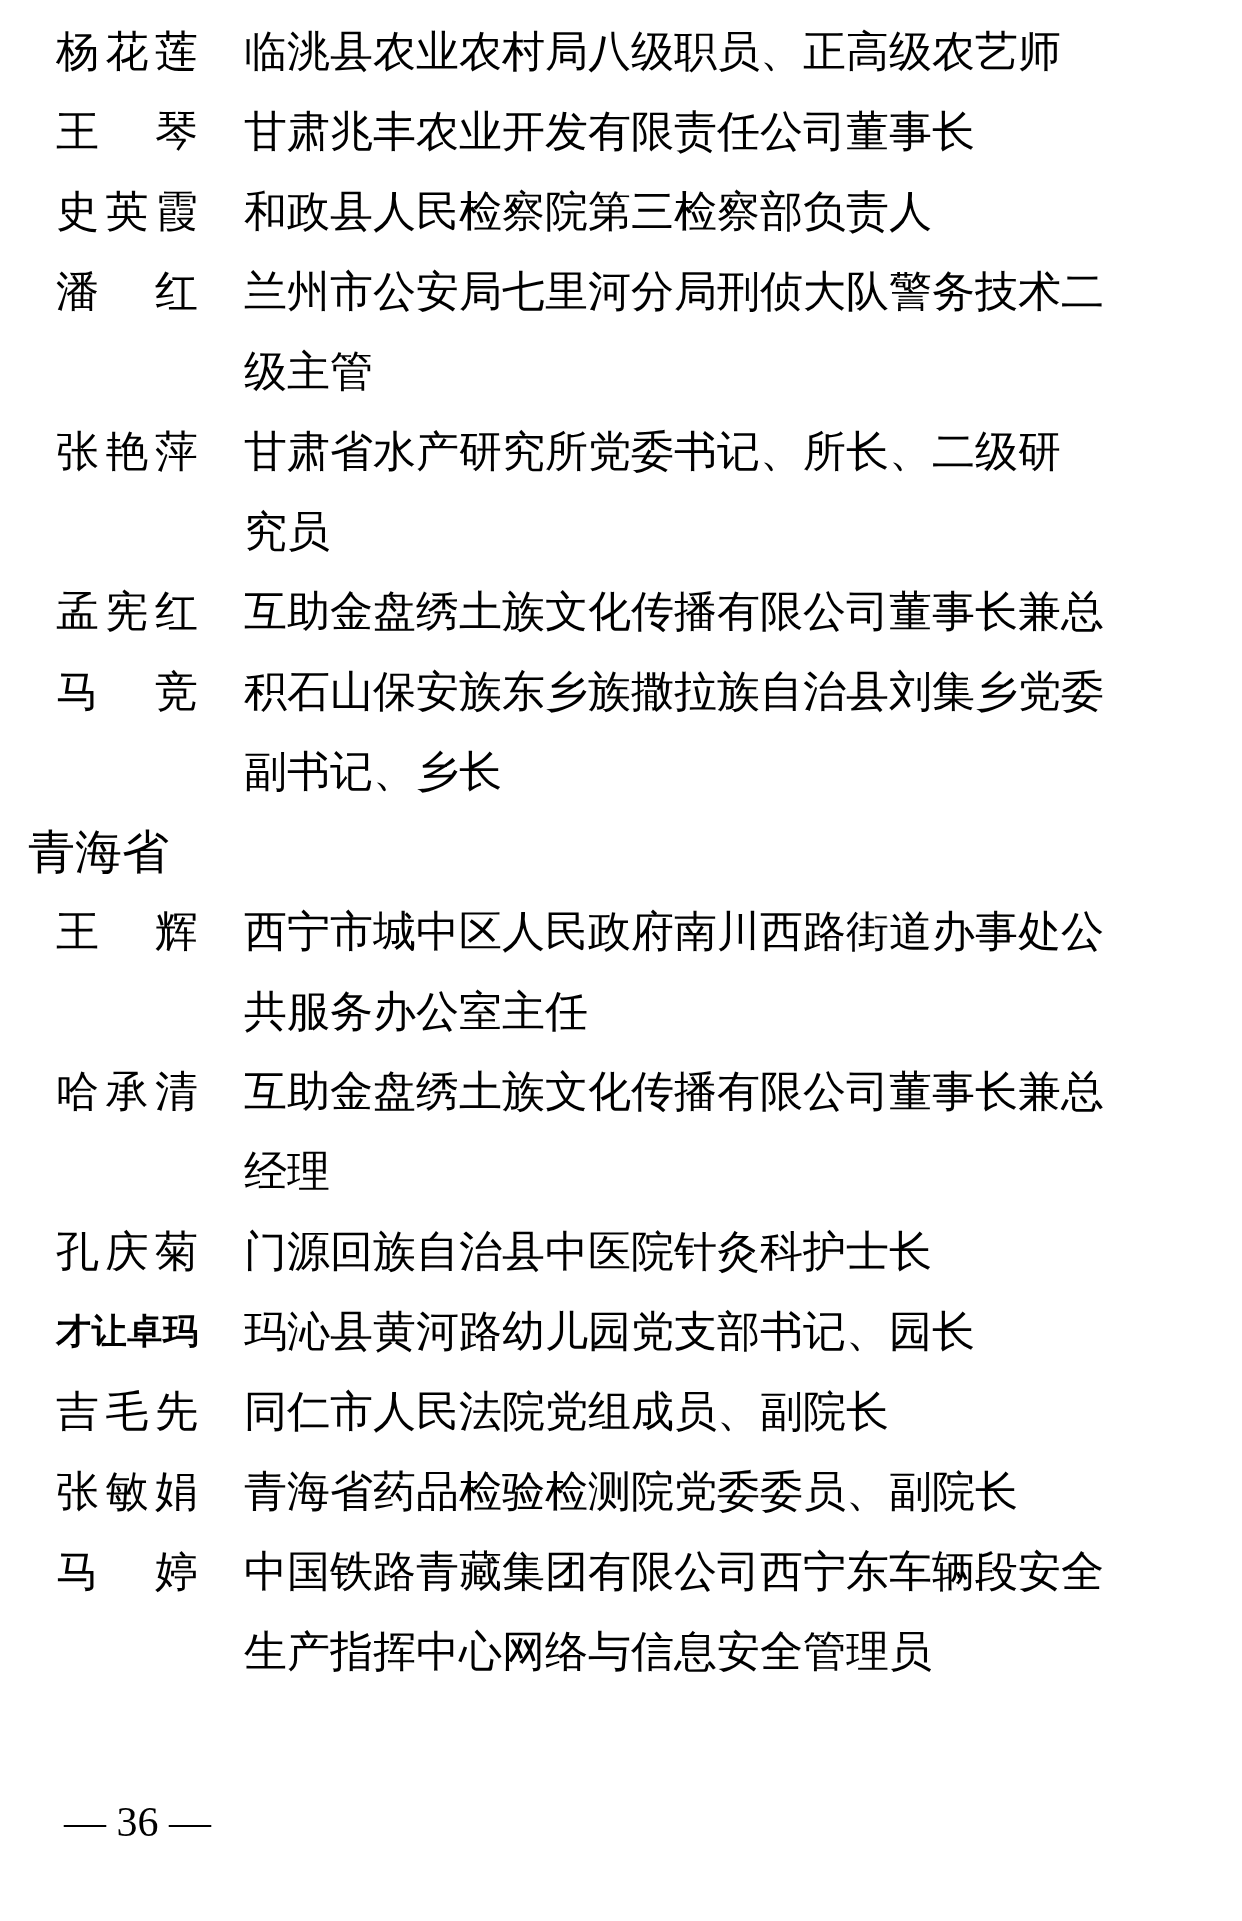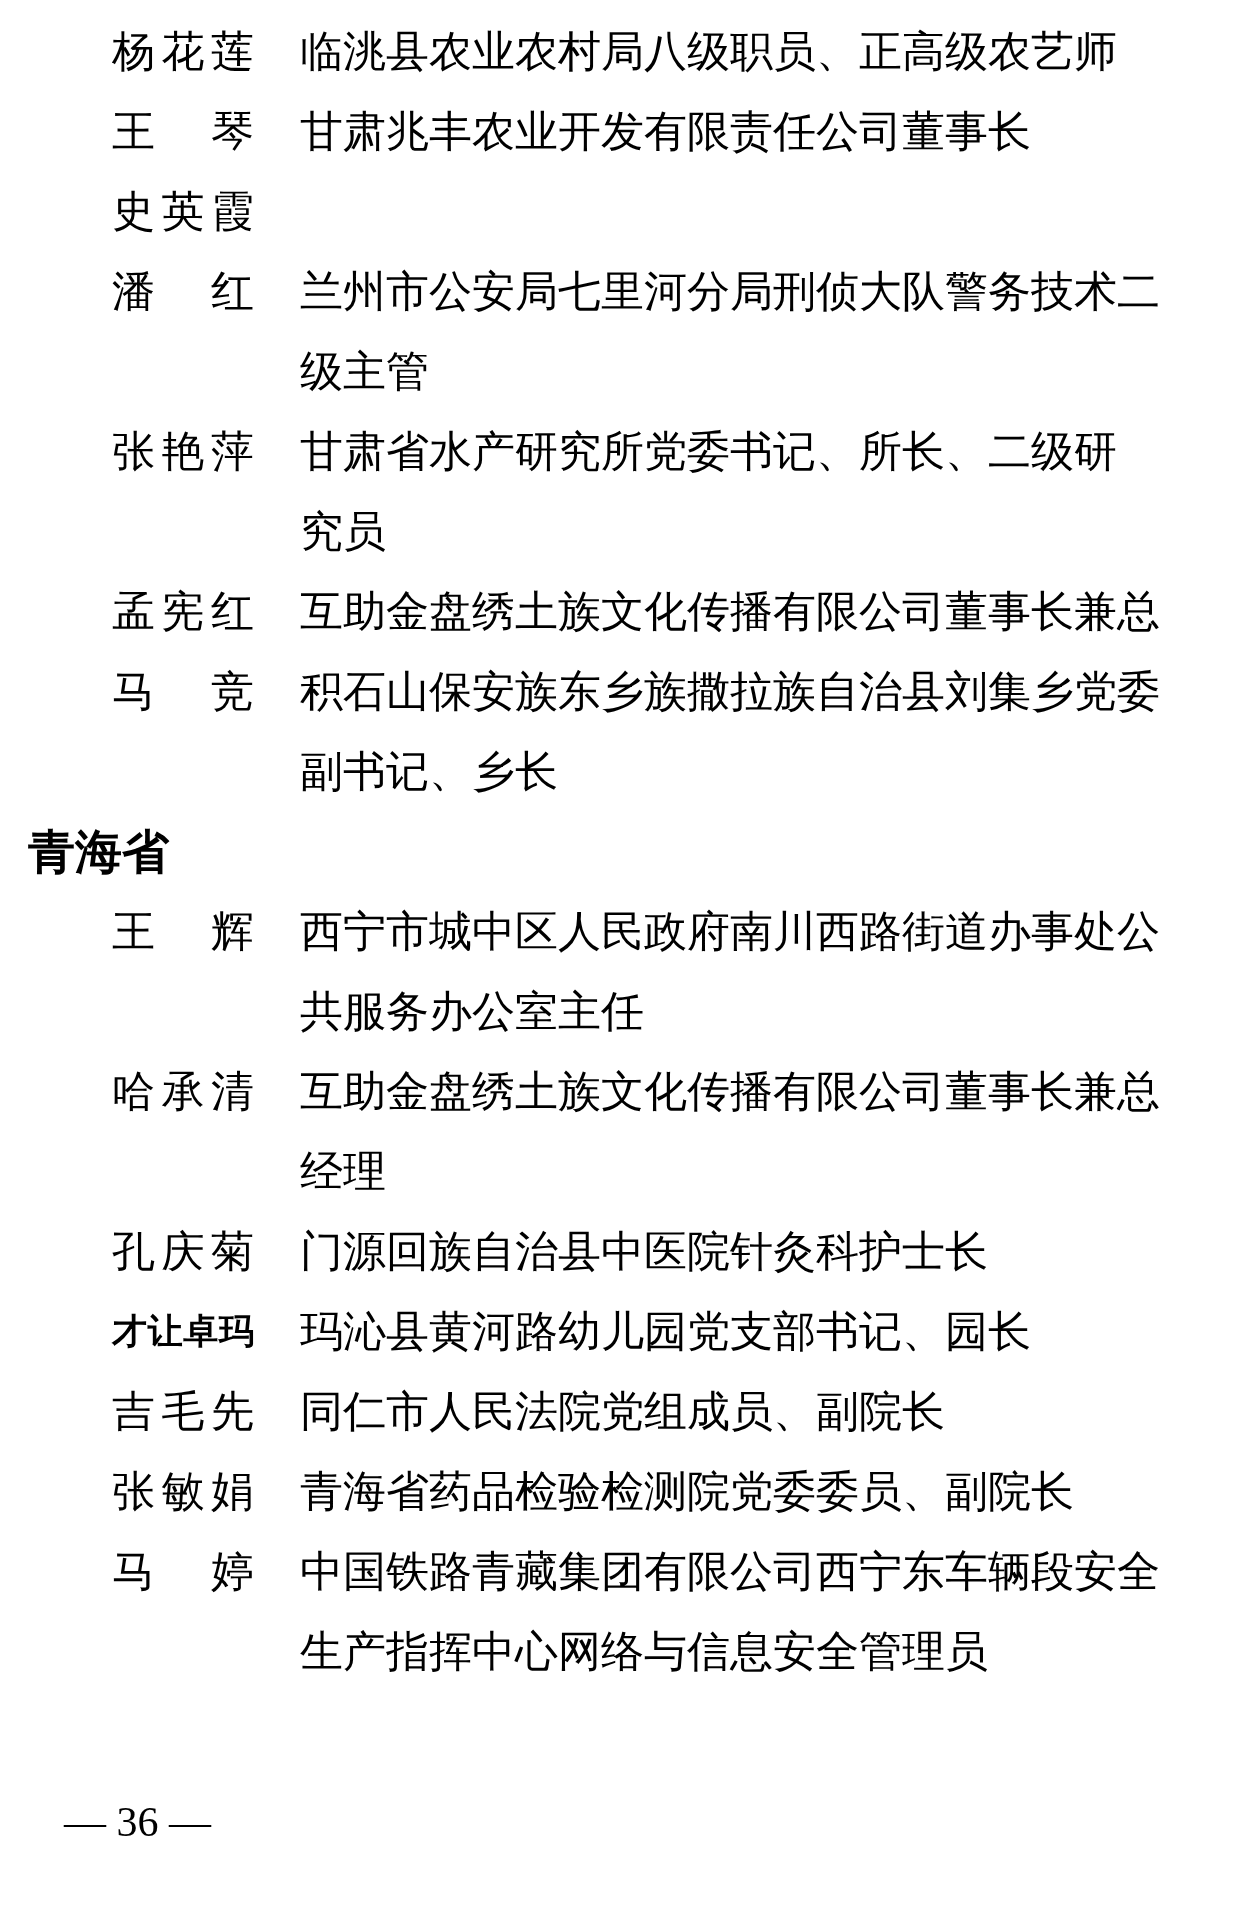--- a/index.html
+++ b/index.html
@@ -24,21 +24,21 @@
   }
   .row {
     height: 80px;
     display: flex;
     align-items: center;
     white-space: nowrap;
   }
   .name {
     display: block;
     width: 142px;
-    margin-left: 112px;
+    margin-left: 56px;
     font-size: 43px;
     line-height: 1;
     text-align: justify;
     text-align-last: justify;
     -moz-text-align-last: justify;
     flex: 0 0 auto;
   }
   .name.len4 {
     font-size: 35px;
     font-weight: bold;
@@ -47,21 +47,21 @@
     margin-left: 46px;
     font-size: 43px;
     line-height: 1;
     letter-spacing: 0;
     flex: 0 0 auto;
   }
   .section-header {
     margin-left: 28px;
     font-size: 47px;
     line-height: 1;
-    font-weight: bold;
+    font-weight: normal;
     font-family: "Liberation Sans", "DejaVu Sans", sans-serif;
   }
   .footer {
     position: absolute;
     left: 64px;
     top: 1782px;
     font-size: 42px;
     line-height: 1;
     margin-top: 19px;
   }
@@ -77,20 +77,21 @@
     <div class="title">临洮县农业农村局八级职员、正高级农艺师</div>
   </div>
 
   <div class="row">
     <div class="name">王琴</div>
     <div class="title">甘肃兆丰农业开发有限责任公司董事长</div>
   </div>
 
   <div class="row">
     <div class="name">史英霞</div>
+    <div class="title">和政县人民检察院第三检察部负责人</div>
   </div>
 
 
   <div class="row">
     <div class="name">潘红</div>
     <div class="title">兰州市公安局七里河分局刑侦大队警务技术二</div>
   </div>
 
   <div class="row">
     <div class="name"></div>

